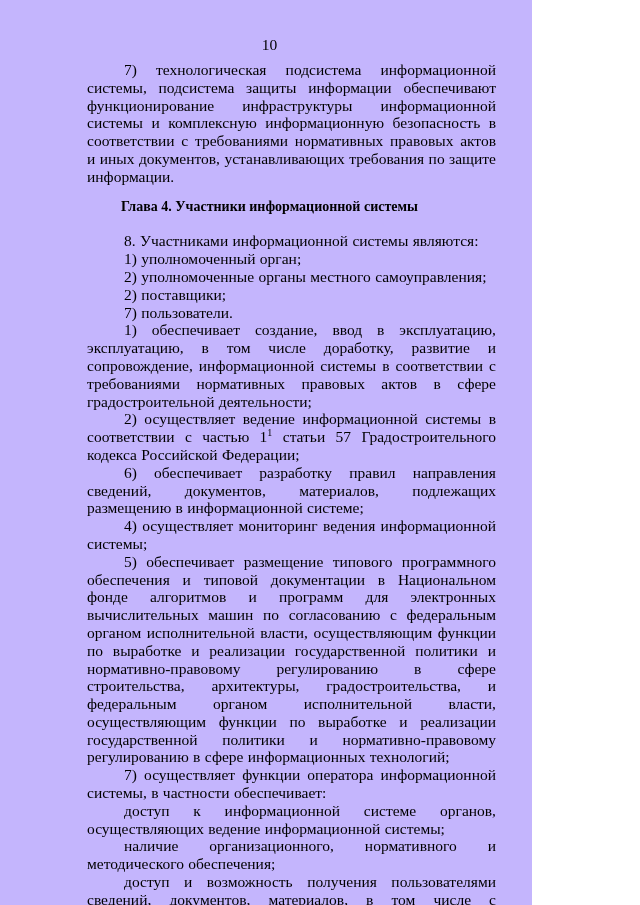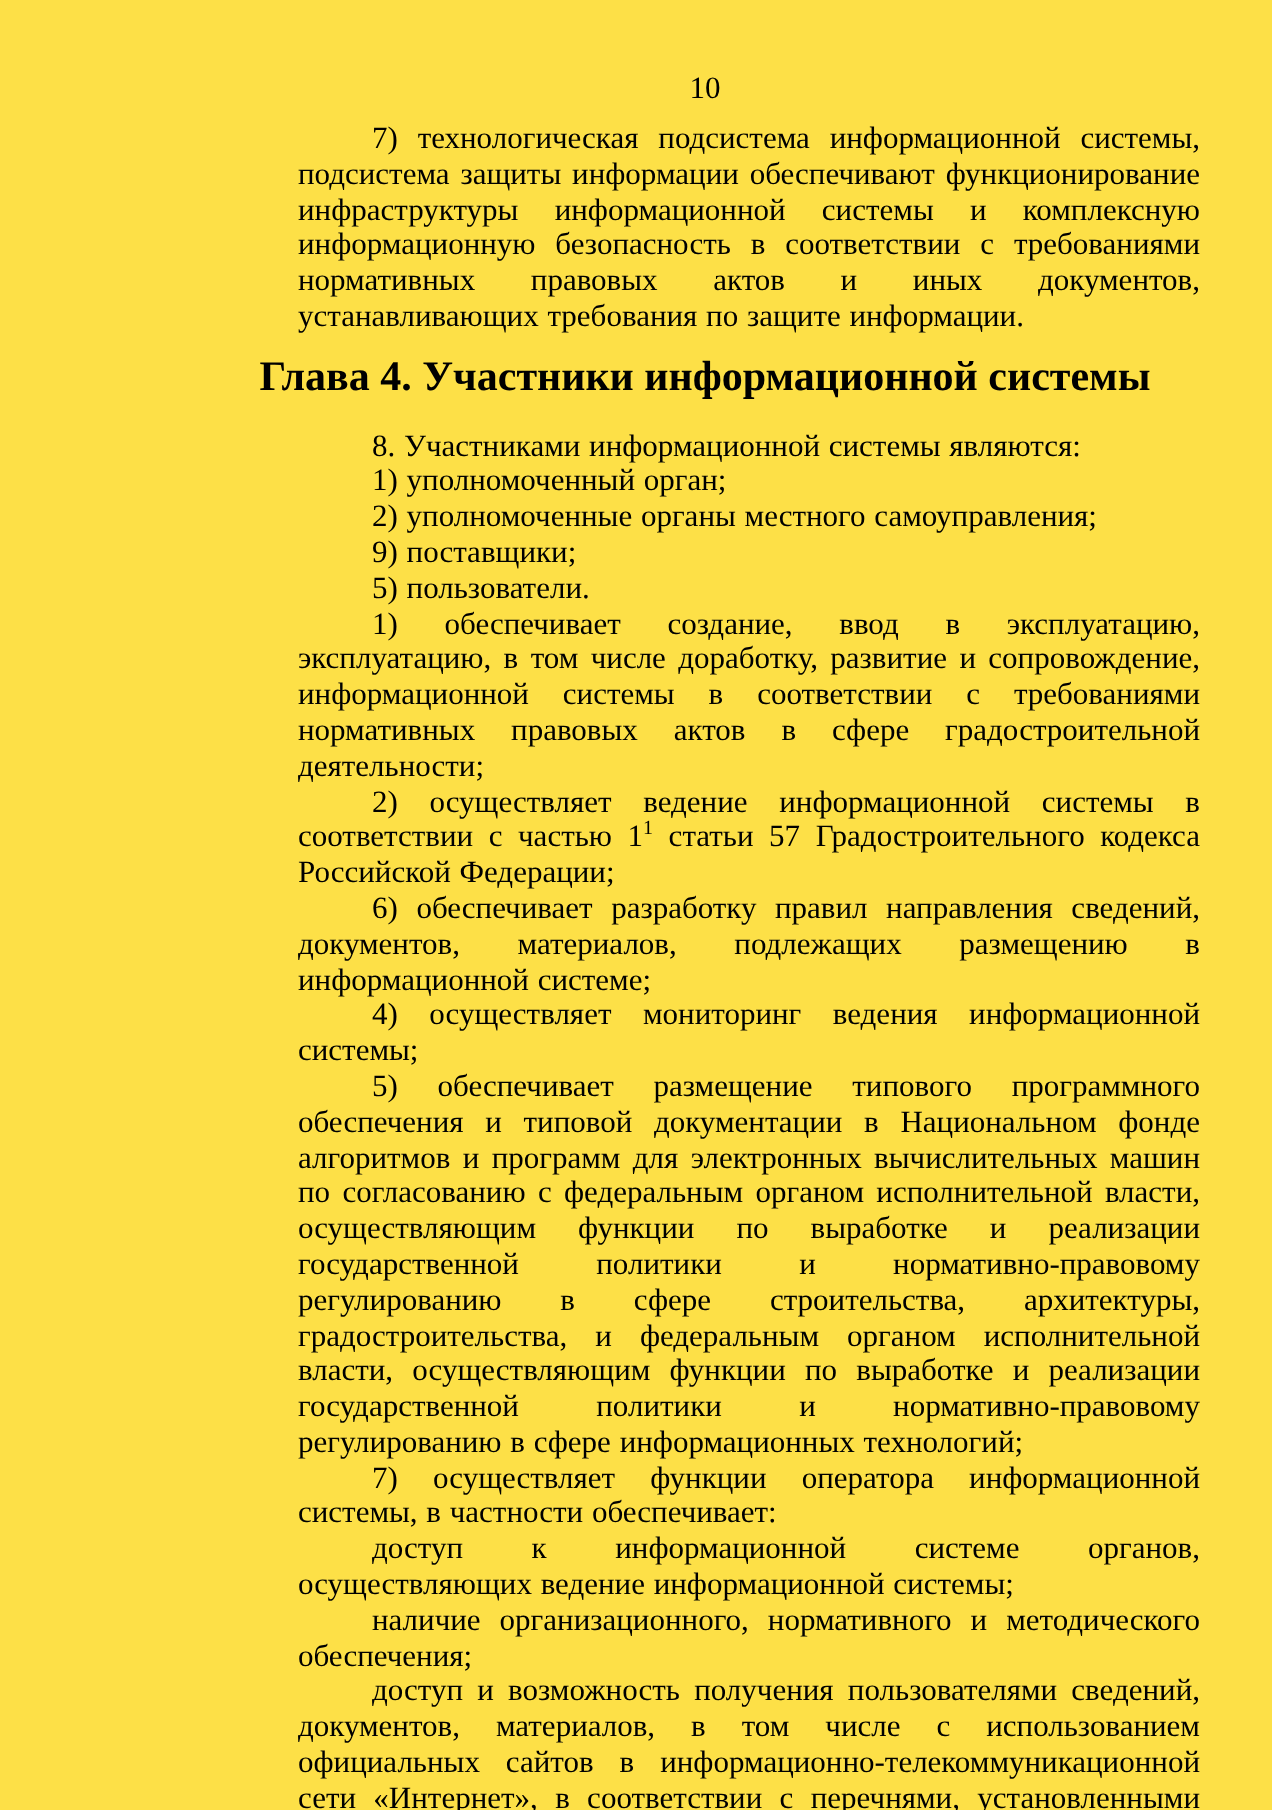--- a/index.html
+++ b/index.html
@@ -5,43 +5,43 @@
   * { margin: 0; padding: 0; box-sizing: border-box; }
   html, body { background: #ffffff; }
   body {
     width: 640px;
     height: 905px;
     font-family: "Liberation Serif", serif;
     color: #000000;
     overflow: hidden;
   }
   .page {
-    width: 636px;
+    width: 532px;
     height: 905px;
-    background: #fde047;
-    padding: 36px 36px 0 105px;
+    background: #c4b5fd;
+    padding: 36px 36px 0 43px;
     overflow: hidden;
   }
   .page-number {
     text-align: center;
     font-size: 15.5px;
     line-height: 18px;
     margin-bottom: 7px;
   }
   p.body {
     font-size: 15.5px;
     line-height: 17.8px;
     text-align: justify;
     text-indent: 37px;
     hyphens: none;
     word-spacing: 0.5px;
     margin-left: 44px;
   }
   h2.heading {
-    font-size: 21px;
+    font-size: 14px;
     line-height: 17.8px;
     font-weight: bold;
     text-align: center;
     text-indent: 0;
     margin: 12px 0 17px 0;
   }
   sup.fn {
     font-size: 10px;
     line-height: 0;
     vertical-align: super;
@@ -54,22 +54,22 @@
 
   <div class="page-number">10</div>
 
   <p class="body">7) технологическая подсистема информационной системы, подсистема защиты информации обеспечивают функционирование инфраструктуры информационной системы и комплексную информационную безопасность в соответствии с требованиями нормативных правовых актов и иных документов, устанавливающих требования по защите информации.</p>
 
   <h2 class="heading">Глава 4. Участники информационной системы</h2>
 
   <p class="body">8. Участниками информационной системы являются:</p>
   <p class="body">1) уполномоченный орган;</p>
   <p class="body">2) уполномоченные органы местного самоуправления;</p>
-  <p class="body">9) поставщики;</p>
-  <p class="body">5) пользователи.</p>
+  <p class="body">2) поставщики;</p>
+  <p class="body">7) пользователи.</p>
   <p class="body">1) обеспечивает создание, ввод в эксплуатацию, эксплуатацию, в том числе доработку, развитие и сопровождение, информационной системы в соответствии с требованиями нормативных правовых актов в сфере градостроительной деятельности;</p>
 
   <p class="body"><span>2) осуществляет ведение информационной системы в соответствии с частью 1</span><sup class="fn">1</sup><span> статьи 57 Градостроительного кодекса Российской Федерации;</span></p>
 
   <p class="body">6) обеспечивает разработку правил направления сведений, документов, материалов, подлежащих размещению в информационной системе;</p>
   <p class="body">4) осуществляет мониторинг ведения информационной системы;</p>
   <p class="body">5) обеспечивает размещение типового программного обеспечения и типовой документации в Национальном фонде алгоритмов и программ для электронных вычислительных машин по согласованию с федеральным органом исполнительной власти, осуществляющим функции по выработке и реализации государственной политики и нормативно-правовому регулированию в сфере строительства, архитектуры, градостроительства, и федеральным органом исполнительной власти, осуществляющим функции по выработке и реализации государственной политики и нормативно-правовому регулированию в сфере информационных технологий;</p>
   <p class="body">7) осуществляет функции оператора информационной системы, в частности обеспечивает:</p>
   <p class="body">доступ к информационной системе органов, осуществляющих ведение информационной системы;</p>
   <p class="body">наличие организационного, нормативного и методического обеспечения;</p>

